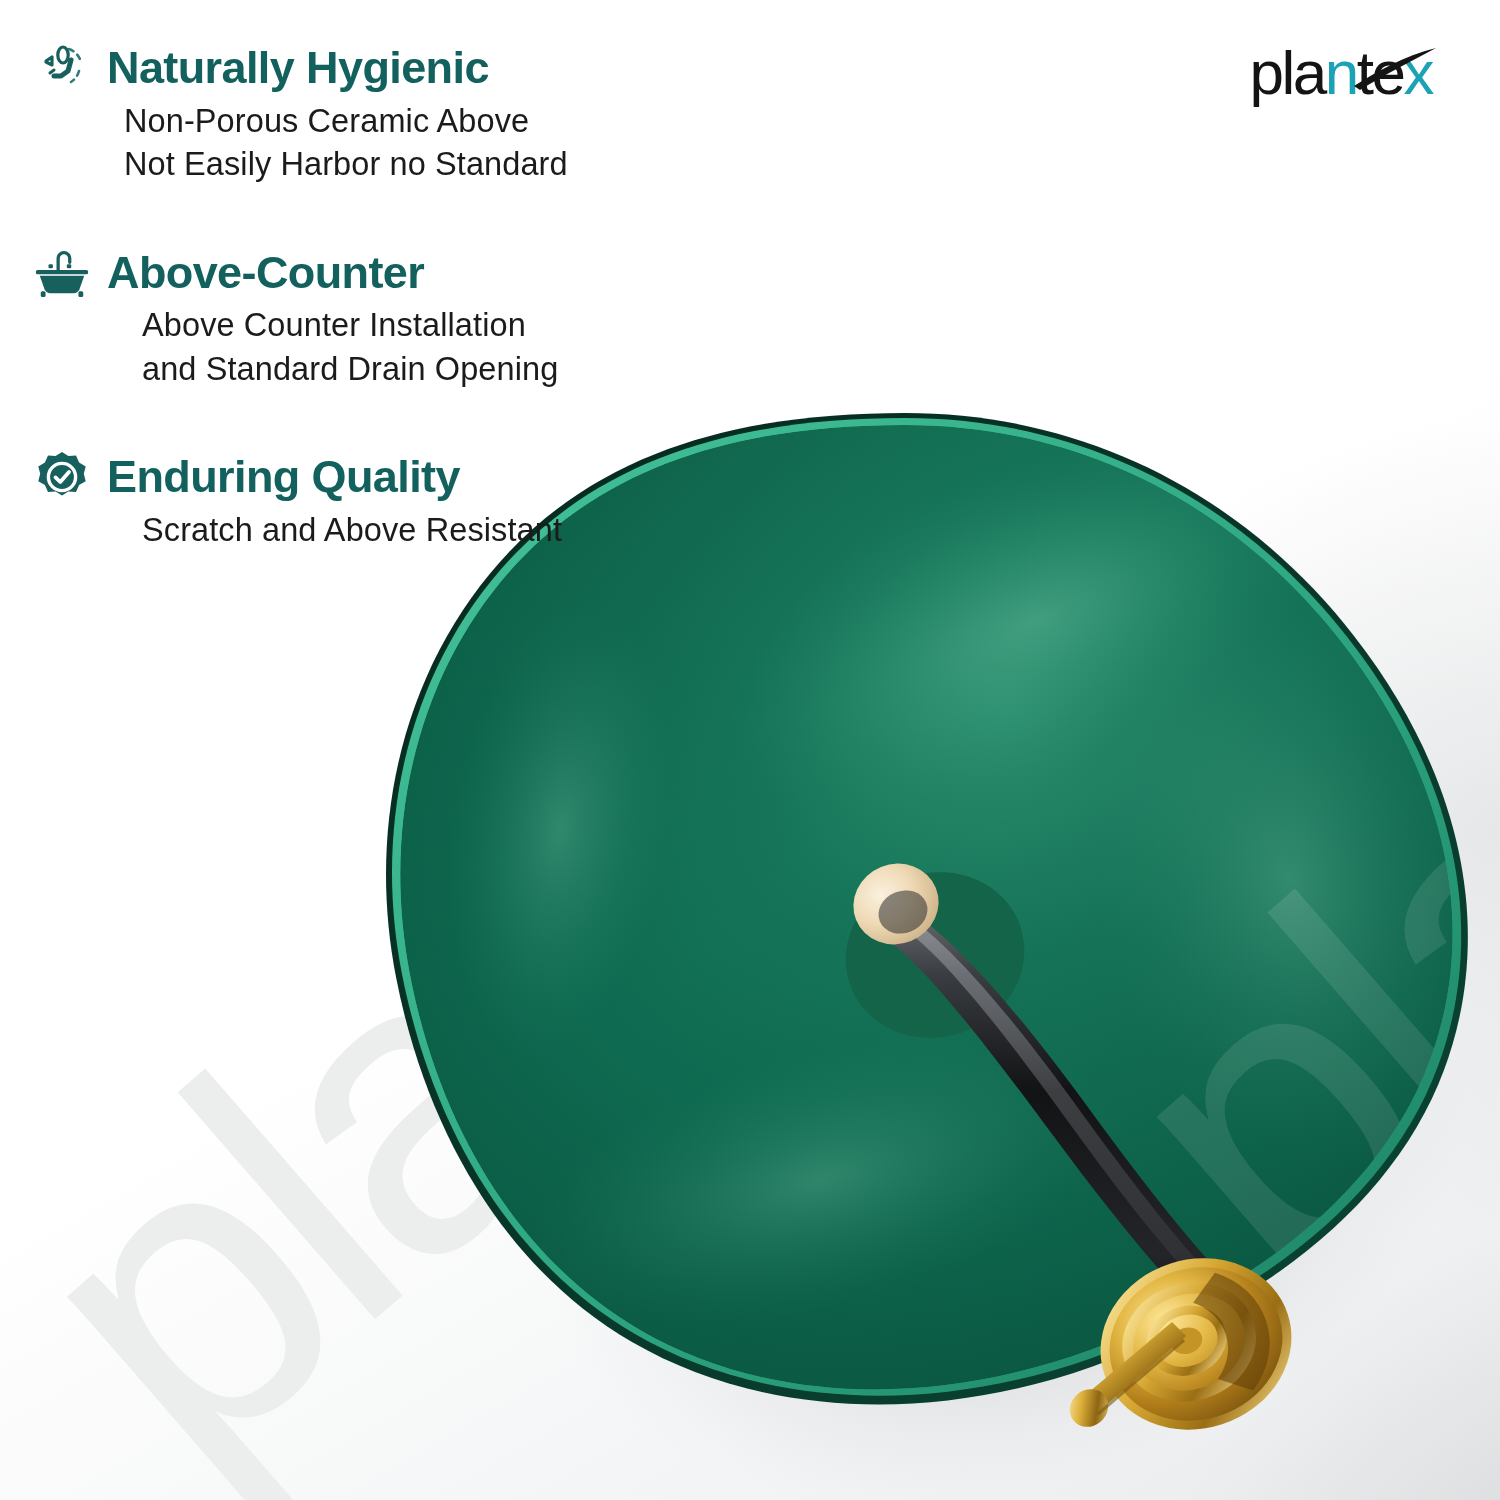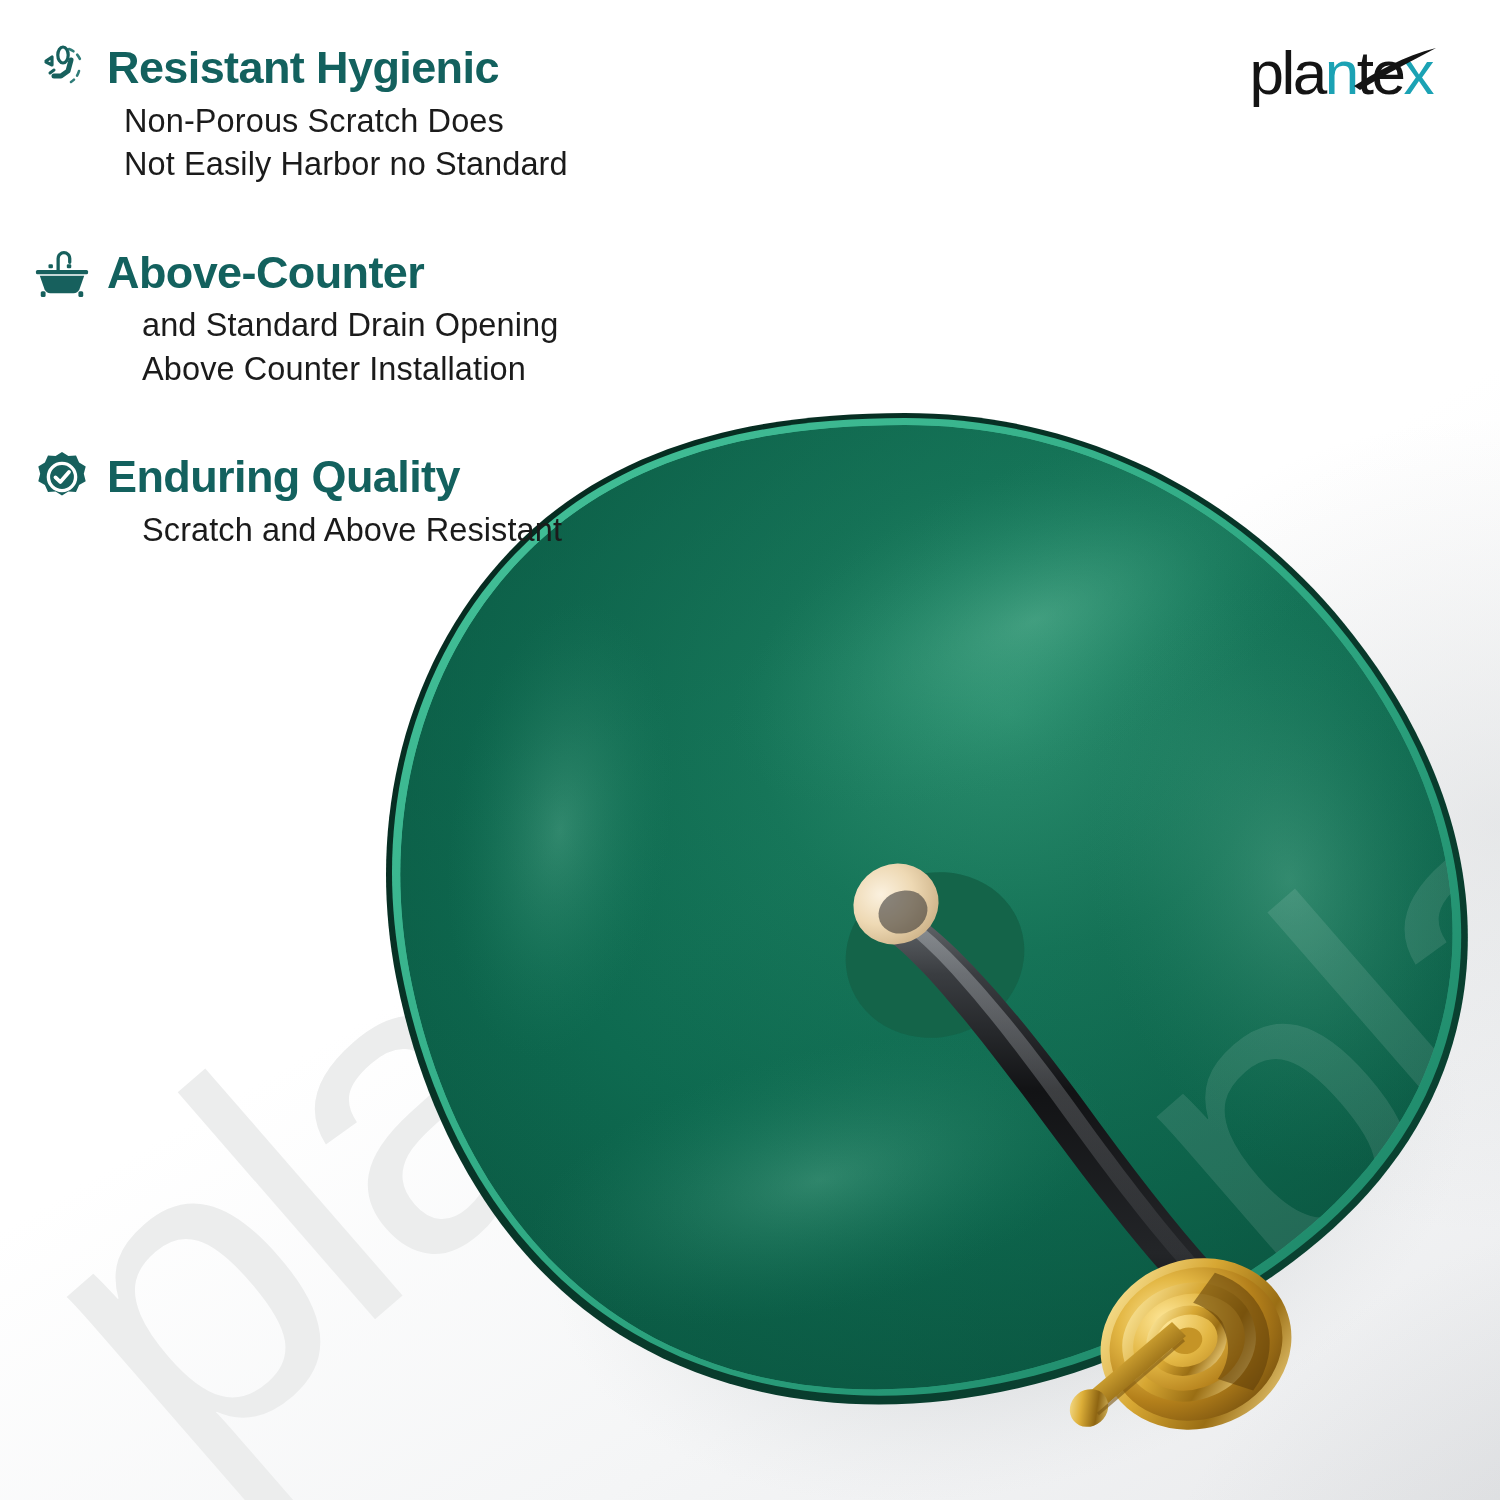--- a/index.html
+++ b/index.html
@@ -327,46 +327,46 @@
         <div class="feature-icon">
           <svg width="54" height="54" viewBox="0 0 54 54" fill="none">
             <path d="M34 8 a19 19 0 0 1 12 13" stroke="#2f7c78" stroke-width="2.6" stroke-linecap="round" stroke-dasharray="5 5"></path>
             <path d="M44 30 a19 19 0 0 1 -8 11" stroke="#2f7c78" stroke-width="2.6" stroke-linecap="round" stroke-dasharray="5 5"></path>
             <ellipse cx="28" cy="14" rx="5.2" ry="8" stroke="#17605d" stroke-width="3.2" fill="none"></ellipse>
             <path d="M11 20 L17 16 L17 24 L11 21" stroke="#17605d" stroke-width="3.2" stroke-linejoin="round" stroke-linecap="round" fill="none"></path>
             <path d="M36 19 L33 30 L26 35 L19 35" stroke="#17605d" stroke-width="5" stroke-linejoin="round" stroke-linecap="round" fill="none"></path>
             <path d="M19 29 L15 32" stroke="#17605d" stroke-width="3" stroke-linecap="round"></path>
           </svg>
         </div>
-        <div class="feature-title">Resistant Hygienic</div>
+        <div class="feature-title">Naturally Hygienic</div>
       </div>
       <div class="feature-body">
-        <span>Non-Porous Scratch Does</span>
+        <span>Non-Porous Ceramic Above</span>
         <span>Not Easily Harbor no Standard</span>
       </div>
     </div>
 
     <div class="feature" id="feature-1">
       <div class="feature-head">
         <div class="feature-icon">
           <svg width="58" height="54" viewBox="0 0 58 54" fill="none">
             <path d="M25 25 L25 13 a6 6 0 0 1 12 0 L37 17" stroke="#17605d" stroke-width="3.4" stroke-linecap="round" fill="none"></path>
             <rect x="2" y="25" width="54" height="4.4" rx="1.6" fill="#17605d"></rect>
             <rect x="15" y="19" width="4.6" height="4.2" rx="1.2" fill="#17605d"></rect>
             <rect x="34" y="19" width="4.6" height="4.2" rx="1.2" fill="#17605d"></rect>
             <path d="M6 31 L52 31 L47 45 a7 7 0 0 1 -6 4 L17 49 a7 7 0 0 1 -6 -4 Z" fill="#17605d"></path>
             <rect x="7" y="47" width="5" height="6" rx="1.6" fill="#17605d"></rect>
             <rect x="46" y="47" width="5" height="6" rx="1.6" fill="#17605d"></rect>
           </svg>
         </div>
         <div class="feature-title">Above-Counter</div>
       </div>
       <div class="feature-body">
+        <span>Above Counter Installation</span>
         <span>and Standard Drain Opening</span>
-        <span>Above Counter Installation</span>
       </div>
     </div>
 
     <div class="feature" id="feature-2">
       <div class="feature-head">
         <div class="feature-icon">
           <svg width="54" height="54" viewBox="0 0 54 54" fill="none">
             <path d="M27 2 l6.4 4.1 7.6 -0.6 3.1 7 6.6 3.9 -1.9 7.4 1.9 7.4 -6.6 3.9 -3.1 7 -7.6 -0.6 -6.4 4.1 -6.4 -4.1 -7.6 0.6 -3.1 -7 -6.6 -3.9 1.9 -7.4 -1.9 -7.4 6.6 -3.9 3.1 -7 7.6 0.6 Z" fill="#17605d"></path>
             <circle cx="27" cy="27" r="13.6" fill="none" stroke="#ffffff" stroke-width="3.4"></circle>
             <path d="M20.5 27.4 L25.3 32 L34 22" stroke="#ffffff" stroke-width="3.8" stroke-linecap="round" stroke-linejoin="round" fill="none"></path>

